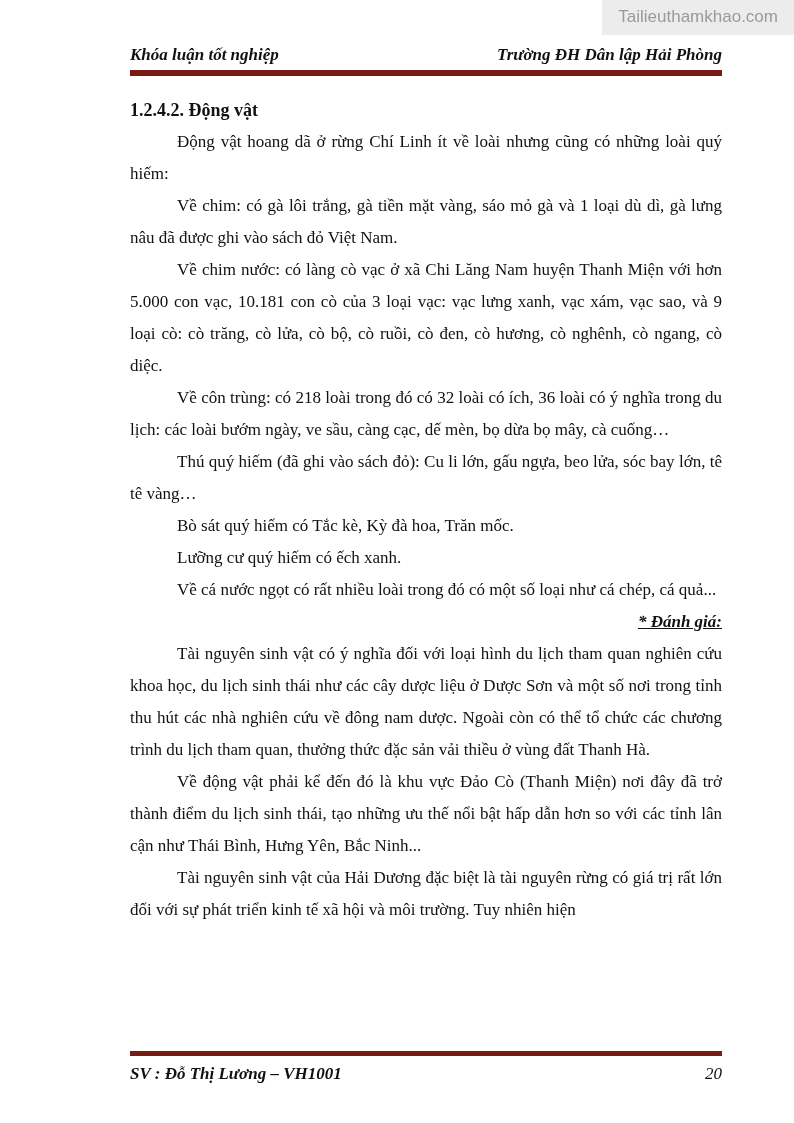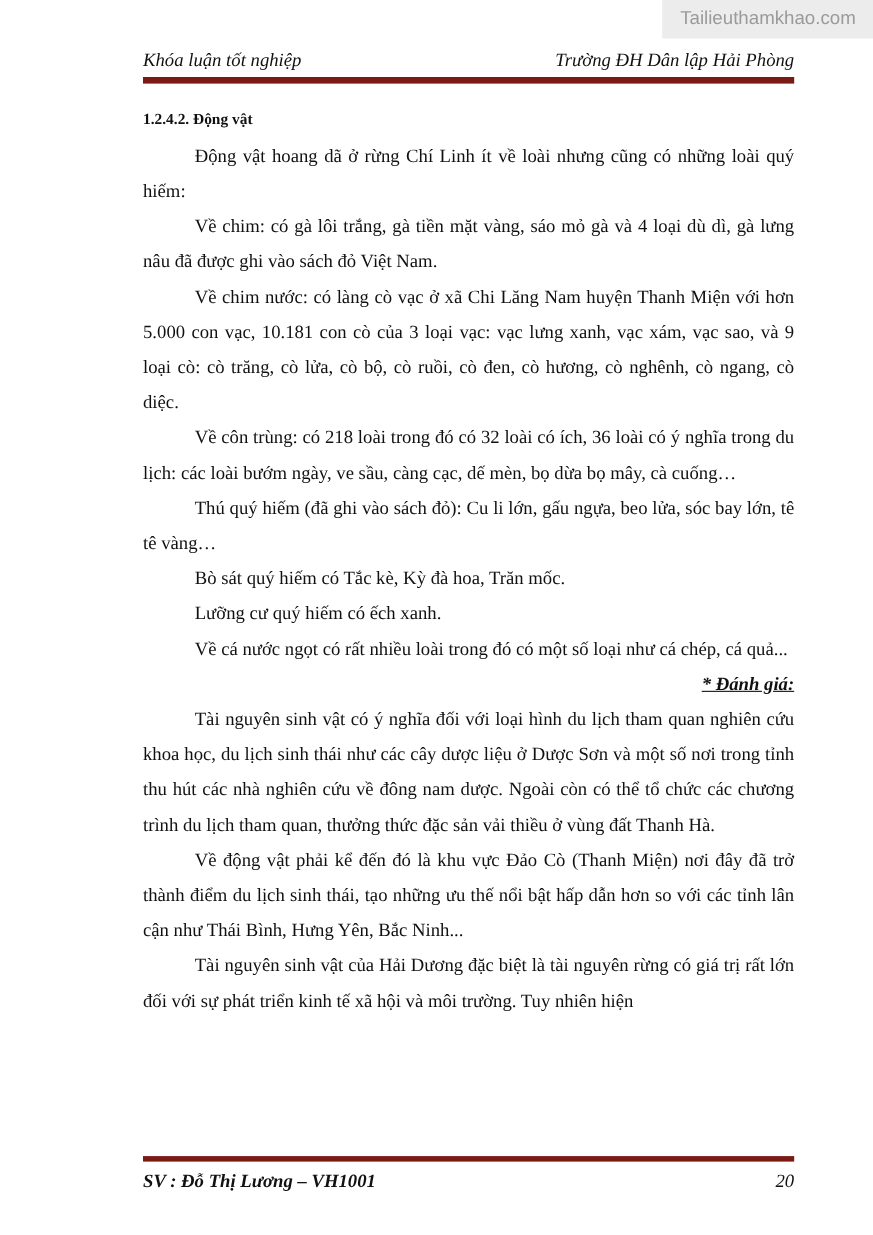--- a/index.html
+++ b/index.html
@@ -29,37 +29,37 @@
   .page{
     padding:44px 72px 0 130px;
     height:100%;
     position:relative;
   }
   .header{
     display:flex;
     justify-content:space-between;
     align-items:flex-start;
     font-size:17px;
-    font-weight:normal;
+    font-weight:bold;
     font-style:italic;
     line-height:22px;
   }
   .rule{
     background:var(--rule-color);
     width:100%;
   }
   .header-rule{height:6px;margin-top:4px;}
   .body{
     margin-top:18px;
     font-size:17px;
     line-height:32px;
     text-align:justify;
   }
   .section-heading{
-    font-size:14px;
+    font-size:18px;
     font-weight:bold;
     margin:0;
     line-height:32px;
     text-align:left;
   }
   .para{
     margin:0;
     text-indent:47px;
   }
   .para.danhgia{
@@ -103,21 +103,21 @@
   <div class="header">
     <span class="header-left">Khóa luận tốt nghiệp</span>
     <span class="header-right">Trường ĐH Dân lập Hải Phòng</span>
   </div>
   <div class="rule header-rule"></div>
 
   <div class="body">
     <h3 class="section-heading">1.2.4.2. Động vật</h3>
 
   <p class="para normal">Động vật hoang dã ở rừng Chí Linh ít về loài nhưng cũng có những loài quý hiếm:</p>
-      <p class="para normal">Về chim: có gà lôi trắng, gà tiền mặt vàng, sáo mỏ gà và 4 loại dù dì, gà lưng nâu đã được ghi vào sách đỏ Việt Nam.</p>
+      <p class="para normal">Về chim: có gà lôi trắng, gà tiền mặt vàng, sáo mỏ gà và 1 loại dù dì, gà lưng nâu đã được ghi vào sách đỏ Việt Nam.</p>
       <p class="para normal">Về chim nước: có làng cò vạc ở xã Chi Lăng Nam huyện Thanh Miện với hơn 5.000 con vạc, 10.181 con cò của 3 loại vạc: vạc lưng xanh, vạc xám, vạc sao, và 9 loại cò: cò trăng, cò lửa, cò bộ, cò ruồi, cò đen, cò hương, cò nghênh, cò ngang, cò diệc.</p>
       <p class="para normal">Về côn trùng: có 218 loài trong đó có 32 loài có ích, 36 loài có ý nghĩa trong du lịch: các loài bướm ngày, ve sầu, càng cạc, dế mèn, bọ dừa bọ mây, cà cuống…</p>
       <p class="para normal">Thú quý hiếm (đã ghi vào sách đỏ): Cu li lớn, gấu ngựa, beo lửa, sóc bay lớn, tê tê vàng…</p>
       <p class="para normal">Bò sát quý hiếm có Tắc kè, Kỳ đà hoa, Trăn mốc.</p>
       <p class="para normal">Lưỡng cư quý hiếm có ếch xanh.</p>
       <p class="para normal">Về cá nước ngọt có rất nhiều loài trong đó có một số loại như cá chép, cá quả...</p>
       <p class="para danhgia"><span class="danhgia-text">* Đánh giá:</span></p>
       <p class="para normal">Tài nguyên sinh vật có ý nghĩa đối với loại hình du lịch tham quan nghiên cứu khoa học, du lịch sinh thái như các cây dược liệu ở Dược Sơn và một số nơi trong tỉnh thu hút các nhà nghiên cứu về đông nam dược. Ngoài còn có thể tổ chức các chương trình du lịch tham quan, thưởng thức đặc sản vải thiều ở vùng đất Thanh Hà.</p>
       <p class="para normal">Về động vật phải kể đến đó là khu vực Đảo Cò (Thanh Miện) nơi đây đã trở thành điểm du lịch sinh thái, tạo những ưu thế nổi bật hấp dẫn hơn so với các tỉnh lân cận như Thái Bình, Hưng Yên, Bắc Ninh...</p>
       <p class="para normal">Tài nguyên sinh vật của Hải Dương đặc biệt là tài nguyên rừng có giá trị rất lớn đối với sự phát triển kinh tế xã hội và môi trường. Tuy nhiên hiện</p>

